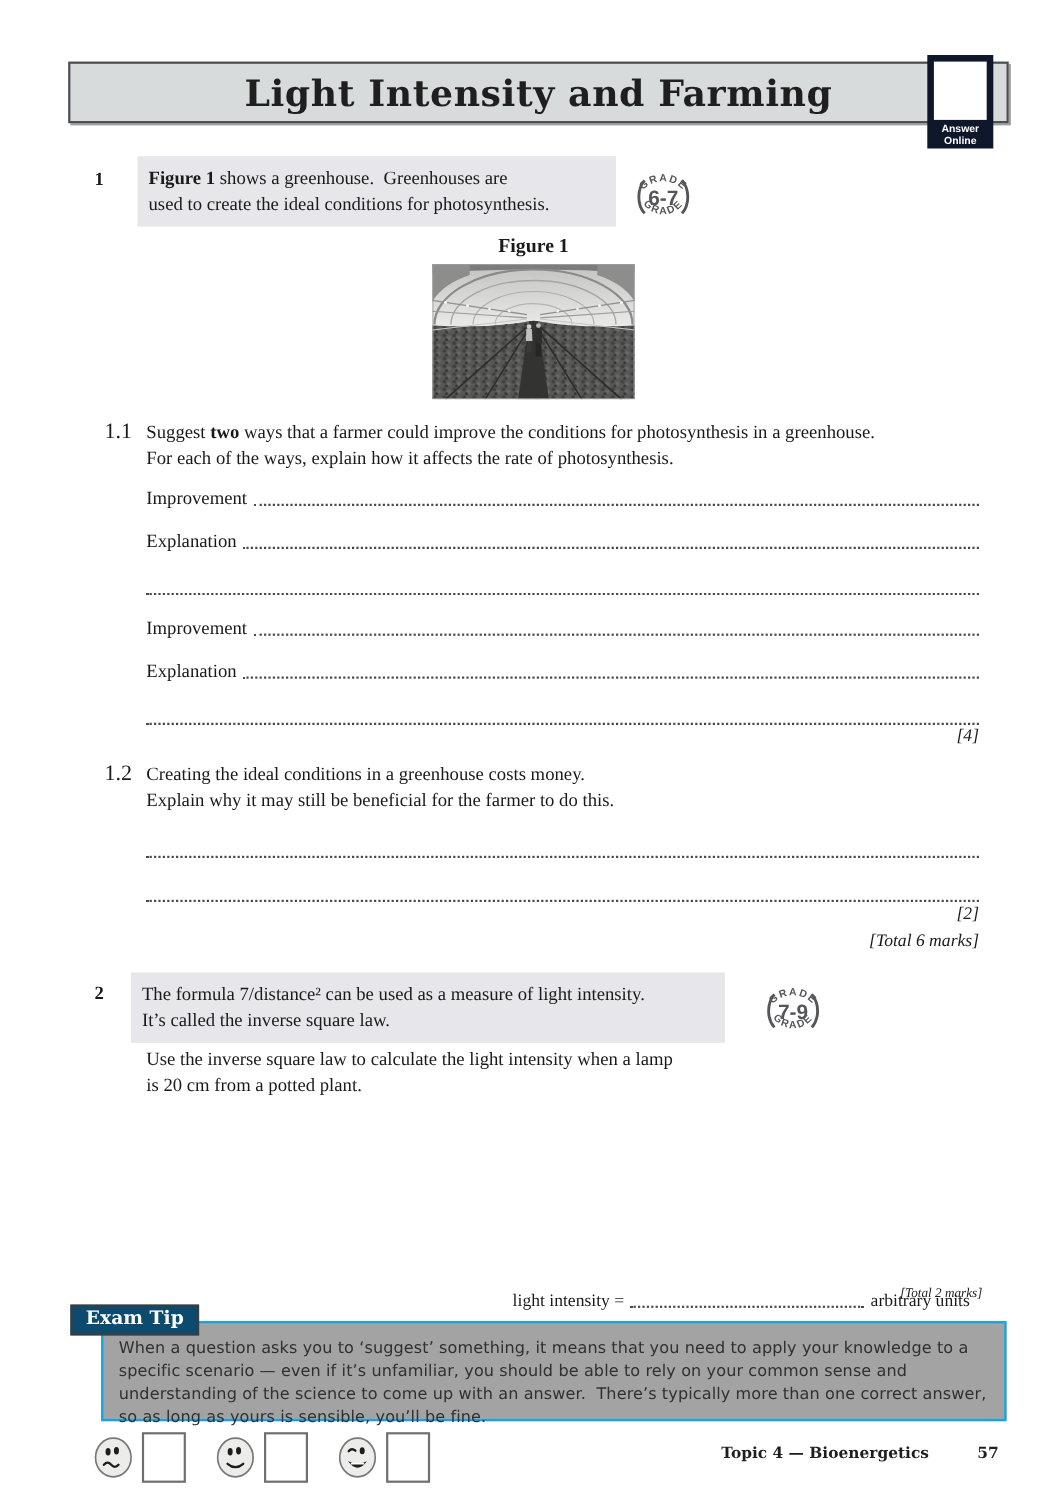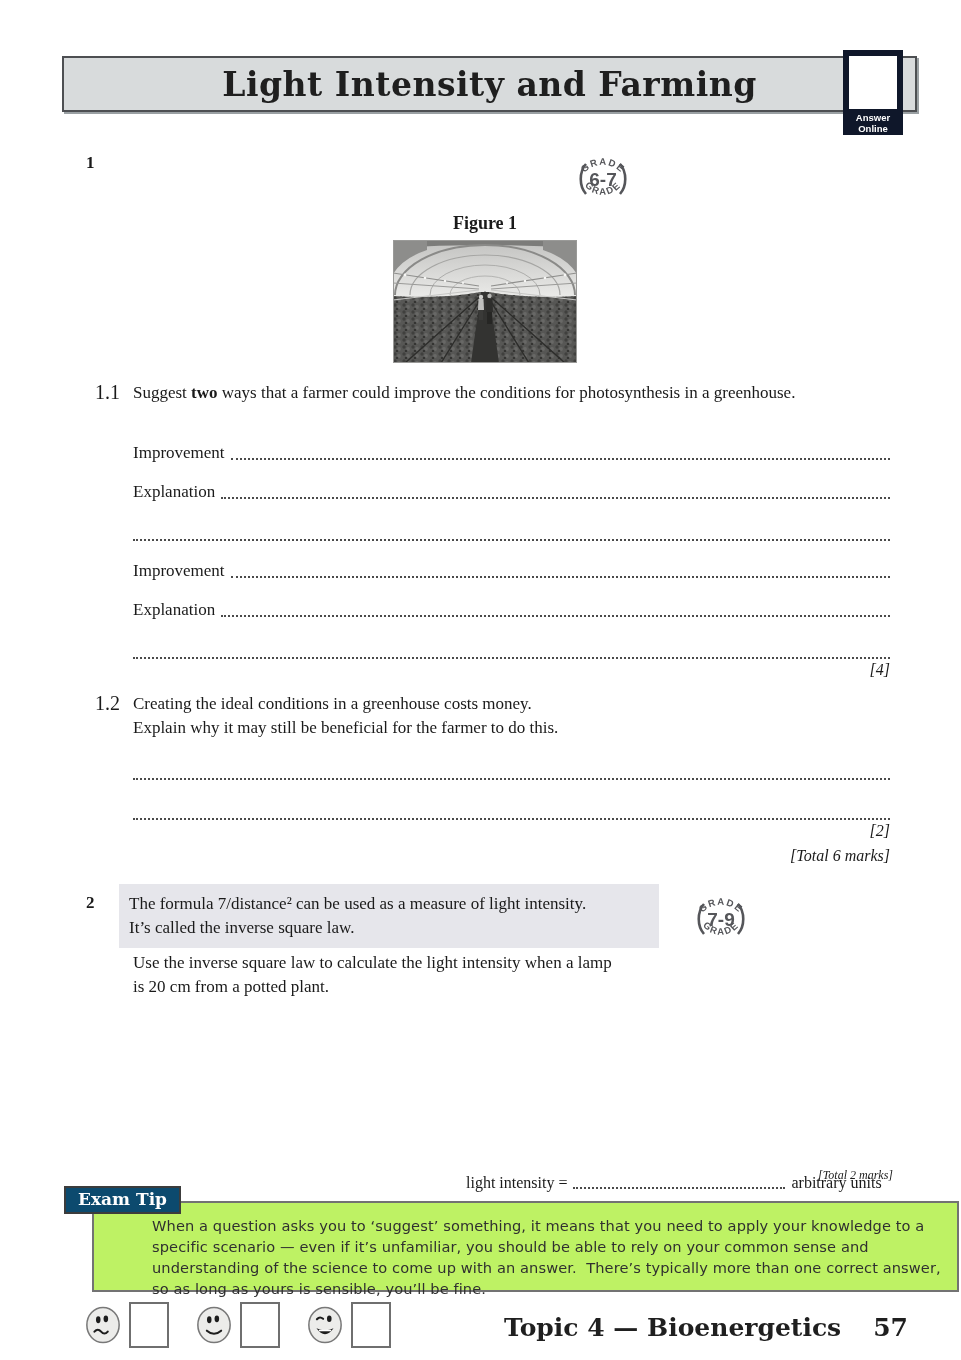--- a/index.html
+++ b/index.html
@@ -41,49 +41,50 @@
   .dotline{border-bottom:2px dotted #4a4a4a;height:23px;margin-bottom:15px;}
   .marks{font-style:italic;font-size:16px;text-align:right;}
 
   
   .calc-answer{position:absolute;display:flex;align-items:flex-end;font-size:16px;margin-top:34px;}
   .calc-answer .dots-mid{width:212px;border-bottom:2px dotted #4a4a4a;margin:0 6px 3px 6px;}
   .total-right{position:absolute;font-style:italic;font-size:12px;text-align:right;}
 
   
   .tipbox{position:absolute;left:92px;top:1201px;width:819px;height:87px;
-          border:2px solid #737373;background:#bef264;z-index:1;padding-left:44px;}
+          border:2px solid #0ea5e9;background:#a3a3a3;z-index:1;}
   .tiplabel{position:absolute;left:64px;top:1186px;z-index:2;background:#0c4a6e;
             border:2px solid #3c3c3c;color:#ffffff;font-family:"DejaVu Serif", serif;
             font-weight:bold;font-size:17px;padding:1px 12px 3px 12px;}
   .tiptext{padding:12px 14px 0 14px;font-family:"DejaVu Sans", sans-serif;
            font-size:14.6px;line-height:21px;color:#303030;letter-spacing:.1px;white-space:pre-wrap;}
 
   
   .feedback{position:absolute;left:84px;top:1302px;display:flex;align-items:center;gap:26px;}
   .fb-group{display:flex;align-items:center;gap:7px;}
   .fb-box{width:36px;height:42px;border:2px solid #6f6f6f;background:#ffffff;}
-  .topicline{position:absolute;right:53px;top:1313px;display:flex;align-items:flex-start;gap:32px;
-             font-family:"DejaVu Serif", serif;font-weight:bold;font-size:25px;color:#1f1f1f;}
+  .topicline{position:absolute;right:53px;top:1313px;display:flex;align-items:flex-start;gap:44px;
+             font-family:"DejaVu Serif", serif;font-weight:bold;font-size:14px;color:#1f1f1f;}
 </style>
 </head>
 <body>
 
 <div class="page">
 
   <div class="banner">
     <h1>Light Intensity and Farming</h1>
   </div>
 
   <div class="answer-badge">
     <div class="qr"></div>
     <div class="ao-text"><span>Answer</span><br><span>Online</span></div>
   </div>
 
   <div class="qnum" style="left:86px;top:153px;">1</div>
+  <div class="qtext highlight" style="left:125px;top:142px;width:415px;"><span class="boldseg">Figure 1</span><span> shows a greenhouse.  Greenhouses are</span><br><span>used to create the ideal conditions for photosynthesis.</span></div>
 
   <svg class="grade-badge" style="left:568px;top:140px;" viewBox="0 0 70 70">
     <defs>
       <path id="arcT1" d="M 12 40 A 25 25 0 0 1 58 40" fill="none"></path>
       <path id="arcB1" d="M 14 41 A 23 23 0 0 0 56 41" fill="none"></path>
     </defs>
     <text font-family="Liberation Sans, sans-serif" font-size="9.5" font-weight="bold" fill="#55565a" letter-spacing="1.5">
       <textPath href="#arcT1" startOffset="50%" text-anchor="middle">GRADE</textPath>
     </text>
     <text font-family="Liberation Sans, sans-serif" font-size="9.5" font-weight="bold" fill="#55565a" letter-spacing="1.5">
@@ -151,21 +152,21 @@
       <path d="M85.5 59 L90.5 59 L91 70 L85 70 Z" fill="#c0c0be"></path>
       <path d="M86 70 L90 70 L90 80 L86 80 Z" fill="#3a3a38"></path>
       <circle cx="96.5" cy="56" r="2.2" fill="#b9b9b7"></circle>
       <path d="M93.5 58.5 L99.5 58.5 L100 72 L93 72 Z" fill="#2e2e2c"></path>
       <path d="M94 72 L99 72 L99 84 L94 84 Z" fill="#262624"></path>
     </g>
     <rect x="0.5" y="0.5" width="183" height="122" fill="none" stroke="#9a9a98" stroke-width="1"></rect>
   </svg>
 
   <div class="subnum" style="left:95px;top:381px;">1.1</div>
-  <div class="qtext" style="left:133px;top:381px;width:770px;"><span>Suggest </span><span class="boldseg">two</span><span> ways that a farmer could improve the conditions for photosynthesis in a greenhouse.</span><br></div>
+  <div class="qtext" style="left:133px;top:381px;width:770px;"><span>Suggest </span><span class="boldseg">two</span><span> ways that a farmer could improve the conditions for photosynthesis in a greenhouse.</span><br><span>For each of the ways, explain how it affects the rate of photosynthesis.</span></div>
 
   <div class="ansblock" style="left:133px;top:438px;width:757px;">
     <div class="ansrow">
         <span class="lbl">Improvement</span>
         <div class="dots"></div>
       </div>
     <div class="ansrow">
         <span class="lbl">Explanation</span>
         <div class="dots"></div>
       </div>

